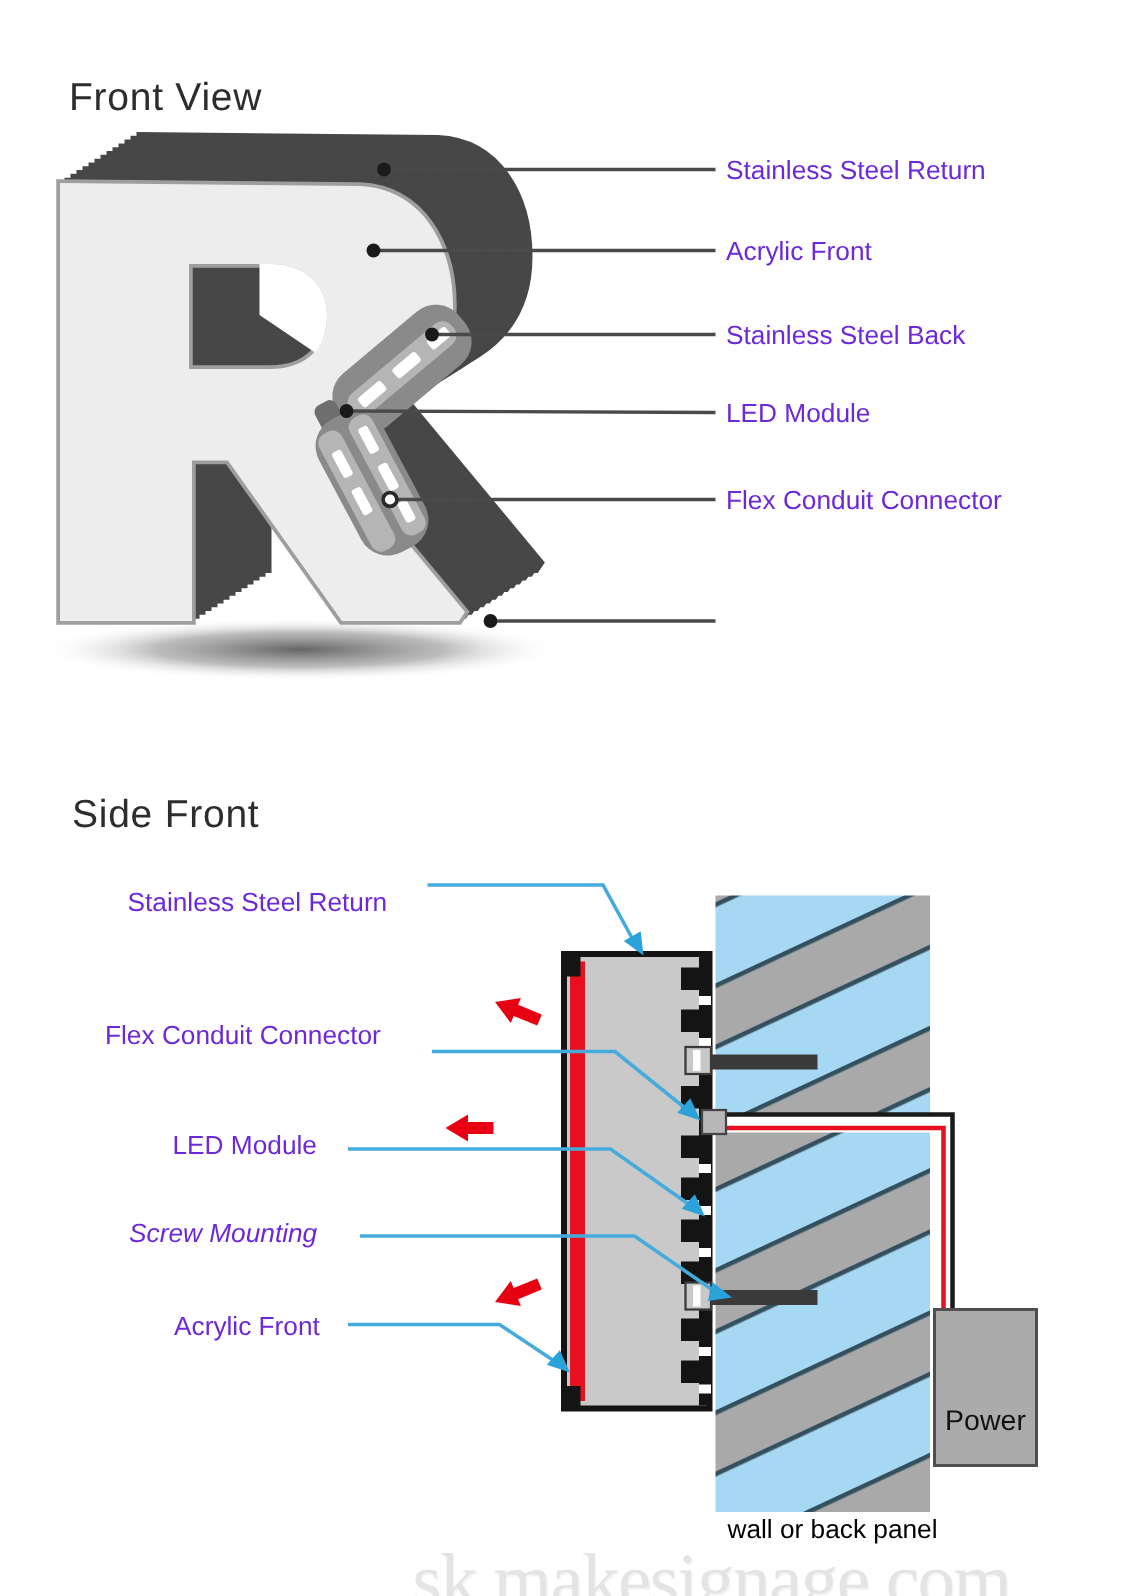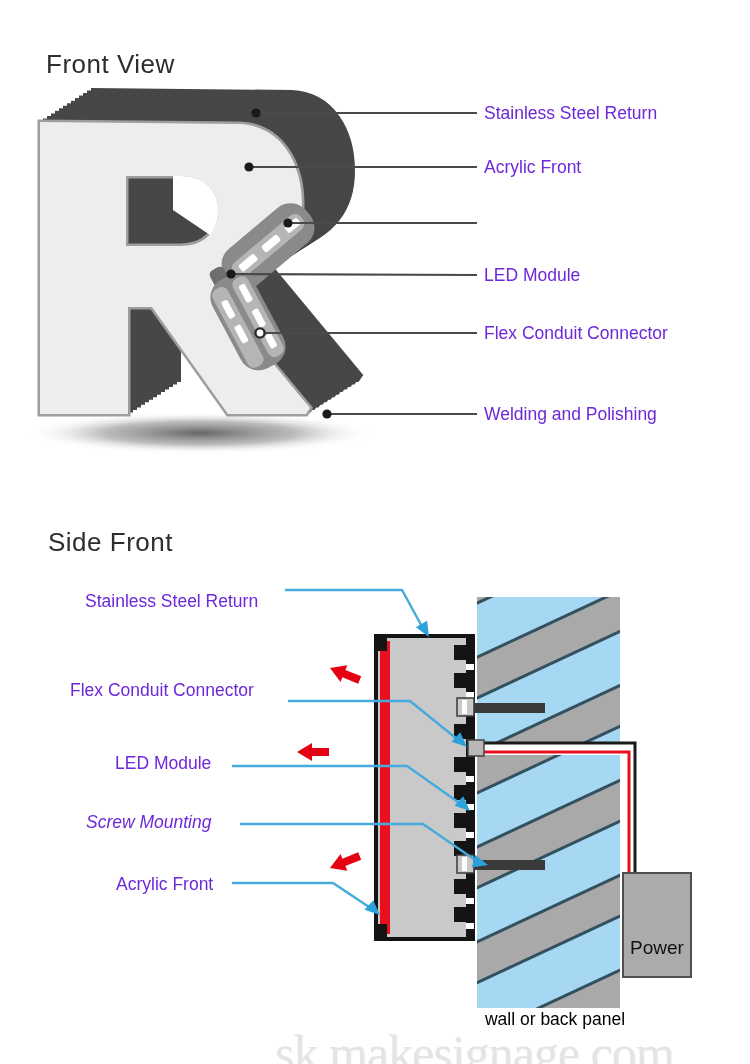--- a/index.html
+++ b/index.html
@@ -176,23 +176,23 @@
         <use href="#redArrow" transform="translate(297,728)"></use>
         <use href="#redArrow" transform="translate(330,844) rotate(-22)"></use>
       </g>
     </g>
   </svg>
 
   <div class="title" style="left:46px;top:25px;">Front View</div>
 
   <div class="lbl" style="left:484px;top:78px;">Stainless Steel Return</div>
   <div class="lbl" style="left:484px;top:132px;">Acrylic Front</div>
+  <div class="lbl" style="left:484px;top:188px;">Stainless Steel Back</div>
   <div class="lbl" style="left:484px;top:240px;">LED Module</div>
   <div class="lbl" style="left:484px;top:298px;">Flex Conduit Connector</div>
-  <div class="lbl" style="left:484px;top:379px;">Welding and Polishing</div>
 
   <div class="title" style="left:48px;top:503px;">Side Front</div>
 
   <div class="lbl" style="left:85px;top:566px;">Stainless Steel Return</div>
   <div class="lbl" style="left:70px;top:655px;">Flex Conduit Connector</div>
   <div class="lbl" style="left:115px;top:728px;">LED Module</div>
   <div class="lbl" style="left:86px;top:787px;font-style:italic;">Screw Mounting</div>
   <div class="lbl" style="left:116px;top:849px;">Acrylic Front</div>
 
   <div class="lbl-power">Power</div>

